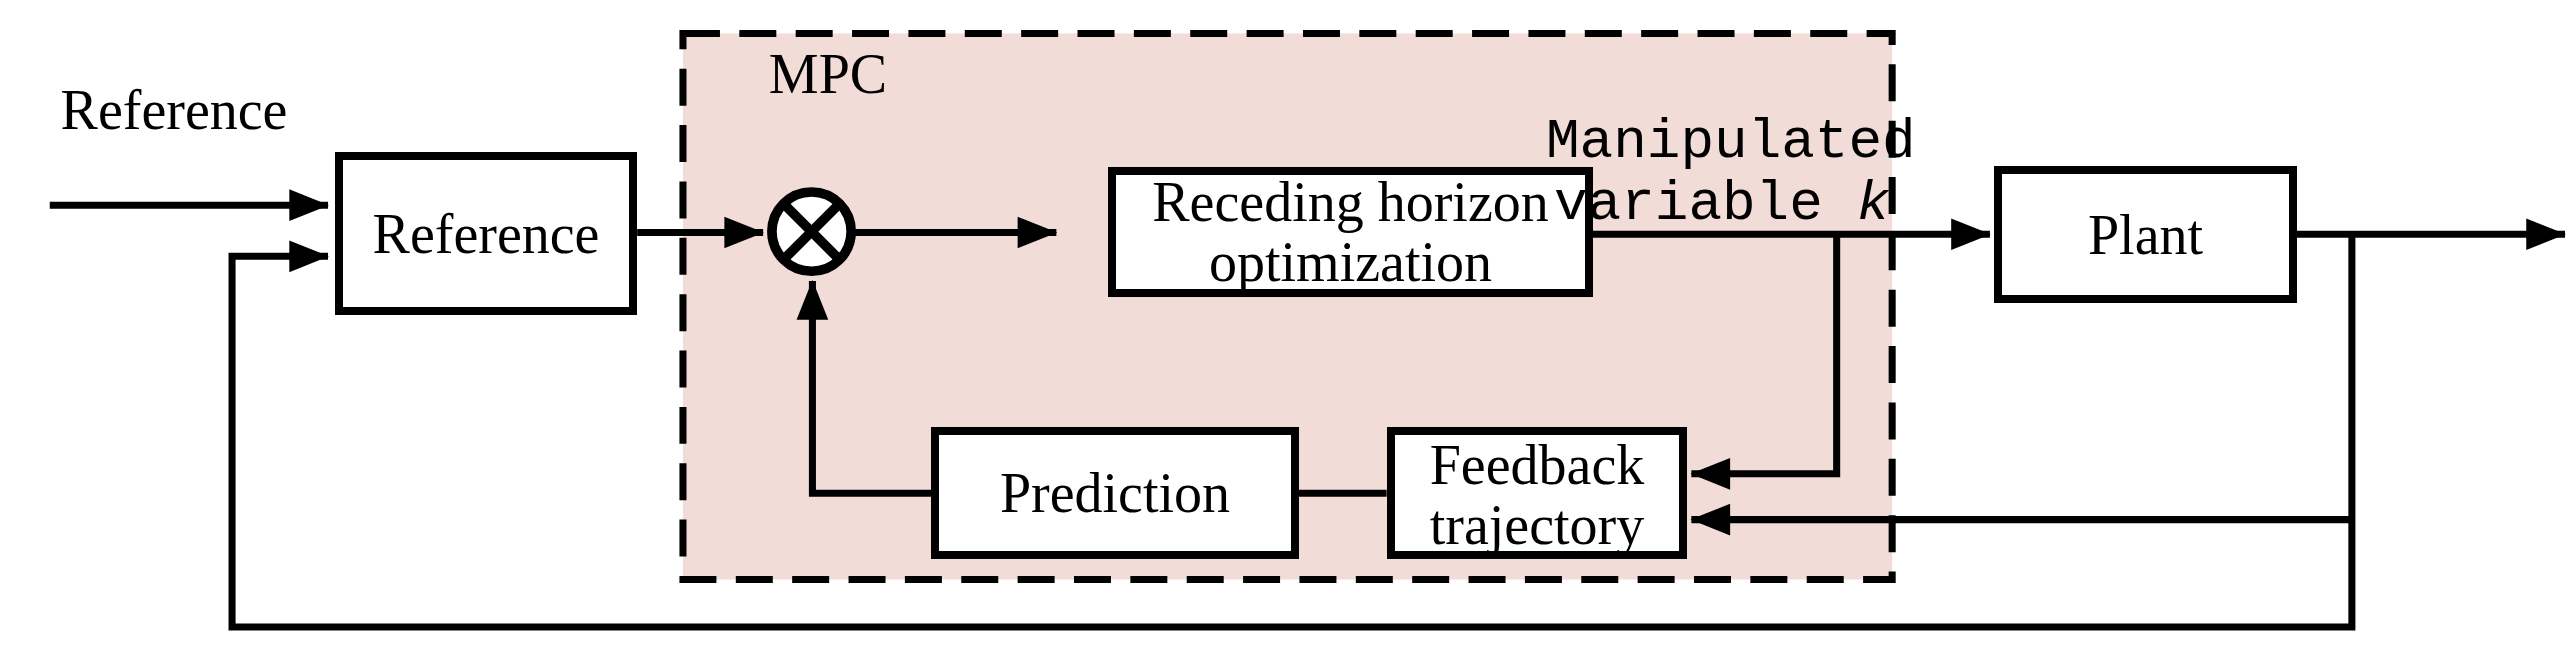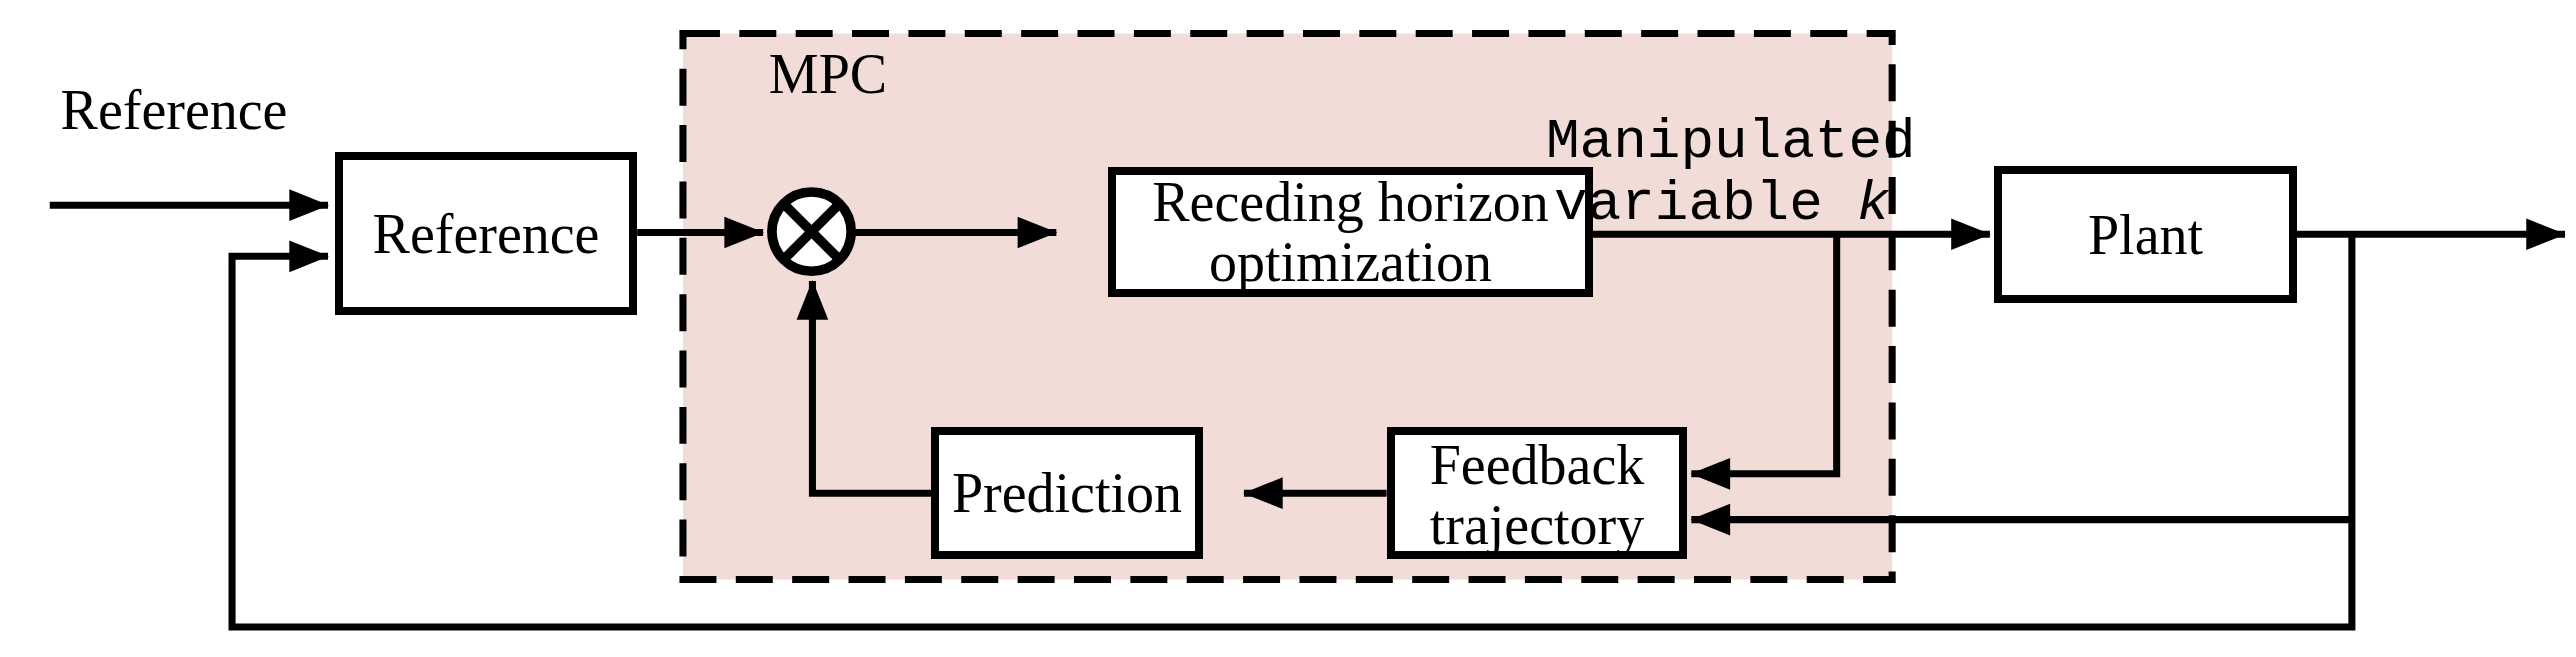--- a/index.html
+++ b/index.html
@@ -31,21 +31,21 @@
     text-align:center;
     font-size:56px;
     line-height:62px;
     white-space:nowrap;
   }
   .it{font-style:italic;}
   
   #box-ref-traj   {left:335px; top:152px; width:302px; height:163px;}
   #box-receding   {left:1060px;top:167px; width:485px; height:130px;margin-left:48px;}
   #box-plant      {left:1994px;top:166px; width:303px; height:137px;text-align:right;}
-  #box-prediction {left:931px;top:427px; width:272px; height:132px;}
+  #box-prediction {left:931px;top:427px; width:368px; height:132px;}
   #box-feedback   {left:1387px;top:427px; width:300px; height:132px;justify-content:space-between;}
   
   #lbl-ref-value   {left:33px;  top:79px;  width:282px;line-height:63px;}
   #lbl-mpc         {left:696px; top:43px;  width:264px;}
   #lbl-manipulated {left:1546px;top:111px; width:352px;font-family:Liberation Mono, monospace;}
 </style>
 </head>
 <body>
 
 <div id="canvas">

